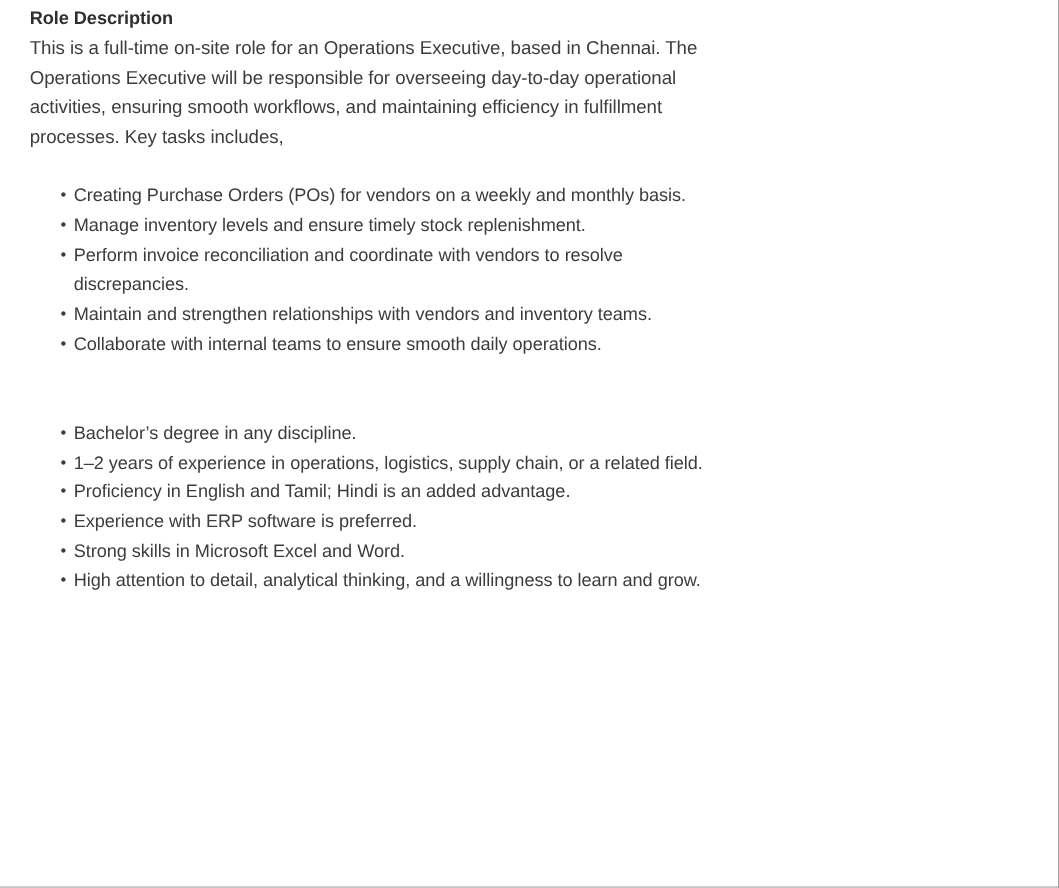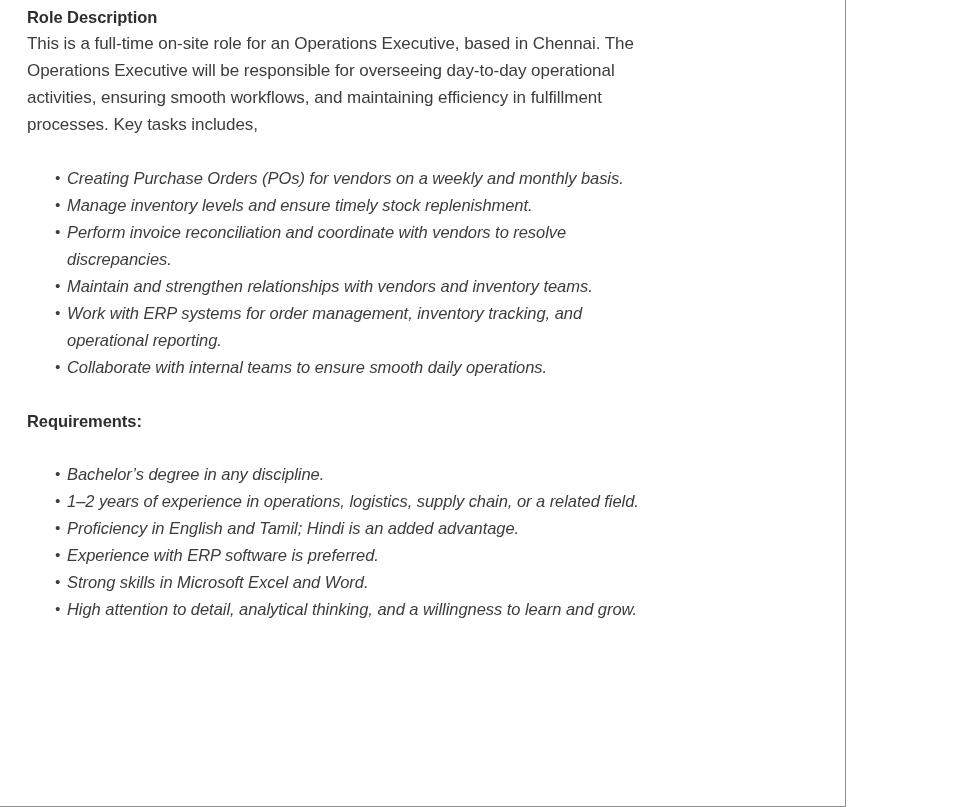--- a/index.html
+++ b/index.html
@@ -6,21 +6,21 @@
   html, body {
     margin: 0;
     padding: 0;
     background: #ffffff;
   }
   body {
     font-family: "Liberation Sans", "DejaVu Sans", sans-serif;
   }
   #page {
     position: relative;
-    width: 846px;
+    width: 963px;
     height: 807px;
     background: #ffffff;
     box-sizing: border-box;
     border-right: 1px solid #8d8d8d;
     border-bottom: 1px solid #8d8d8d;
     overflow: hidden;
   }
   #doc {
     position: absolute;
     left: 27px;
@@ -43,21 +43,20 @@
     font-size: 17px;
     line-height: 26.9px;
   }
   .spacer {
     height: 26.9px;
   }
   ul.bullets {
     list-style: none;
     margin: 0;
     padding: 0;
-    font-style: italic;
   }
   ul.bullets > li {
     position: relative;
     padding-left: 40px;
     margin: 0;
     font-size: 16.5px;
     line-height: 26.9px;
   }
   ul.bullets > li::before {
     content: "\2022";
@@ -102,27 +101,25 @@
 
     <p class="para">This is a full-time on-site role for an Operations Executive, based in Chennai. The Operations Executive will be responsible for overseeing day-to-day operational activities, ensuring smooth workflows, and maintaining efficiency in fulfillment processes. Key tasks includes,</p>
 
     <div class="spacer"></div>
 
     <ul class="bullets">
       <li>Creating Purchase Orders (POs) for vendors on a weekly and monthly basis.</li>
       <li>Manage inventory levels and ensure timely stock replenishment.</li>
       <li>Perform invoice reconciliation and coordinate with vendors to resolve discrepancies.</li>
       <li>Maintain and strengthen relationships with vendors and inventory teams.</li>
-      <li>Work with ERP systems for order management, inventory tracking, and operational reporting.</li>
       <li>Collaborate with internal teams to ensure smooth daily operations.</li>
     </ul>
 
     <div class="spacer"></div>
 
-    <h2 class="section-heading">Requirements:</h2>
 
     <div class="spacer"></div>
 
     <ul class="bullets">
       <li>Bachelor’s degree in any discipline.</li>
       <li>1–2 years of experience in operations, logistics, supply chain, or a related field.</li>
       <li>Proficiency in English and Tamil; Hindi is an added advantage.</li>
       <li>Experience with ERP software is preferred.</li>
       <li>Strong skills in Microsoft Excel and Word.</li>
       <li>High attention to detail, analytical thinking, and a willingness to learn and grow.</li>

